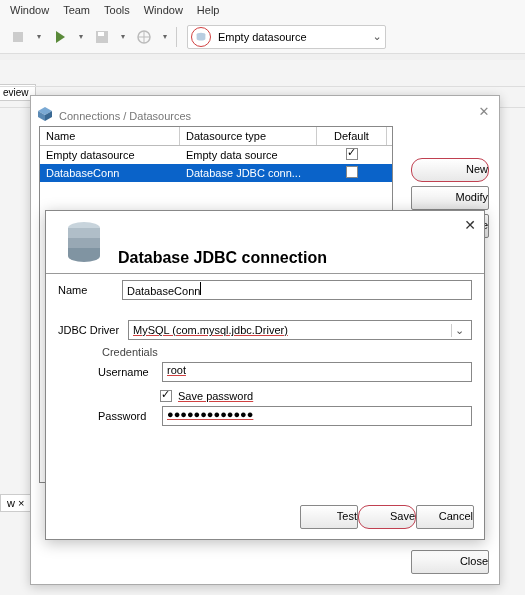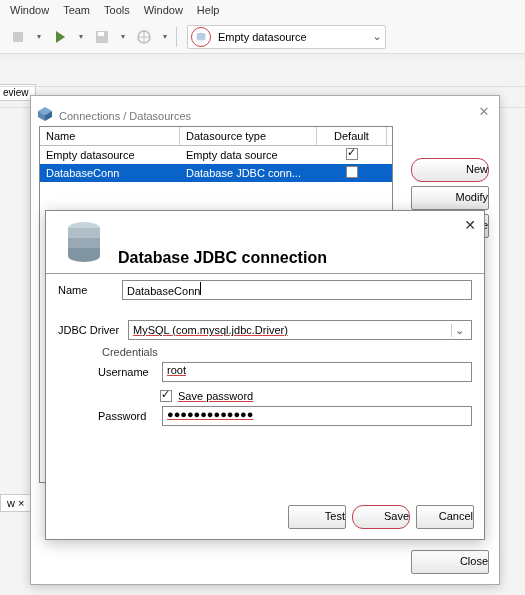--- a/index.html
+++ b/index.html
@@ -55,21 +55,21 @@
 .form { padding: 0 12px; }
 .frow { display: flex; align-items: center; margin: 4px 0; gap: 6px; }
 .flabel { width: 58px; text-align: left; }
 .flabel2 { width: 64px; text-align: left; padding-left: 0; }
 .finput { flex: 1; height: 20px; border: 1px solid #888; padding: 1px 4px; background: #fff; }
 .underline { text-decoration: underline; text-decoration-color: #d04040; text-decoration-thickness: 1px; }
 .combo { display: flex; align-items: center; }
 .combo .arrow { width: 16px; text-align: center; border-left: 1px solid #ccc; color: #555; }
 .cred { margin-left: 40px; }
 .cred .credlabel { color: #444; margin: 6px 0 2px 4px; }
-.btnrow2 { position: absolute; right: 10px; bottom: 10px; display: flex; gap: 6px; }
+.btnrow2 { position: absolute; right: 10px; bottom: 10px; display: flex; gap: 0; }
 .btnrow2 .btn { width: 58px; }
 svg { display: block; }
 </style>
 </head>
 <body>
 
 <div class="menubar">
   <span>Window</span>
   <span>Team</span>
   <span>Tools</span>

